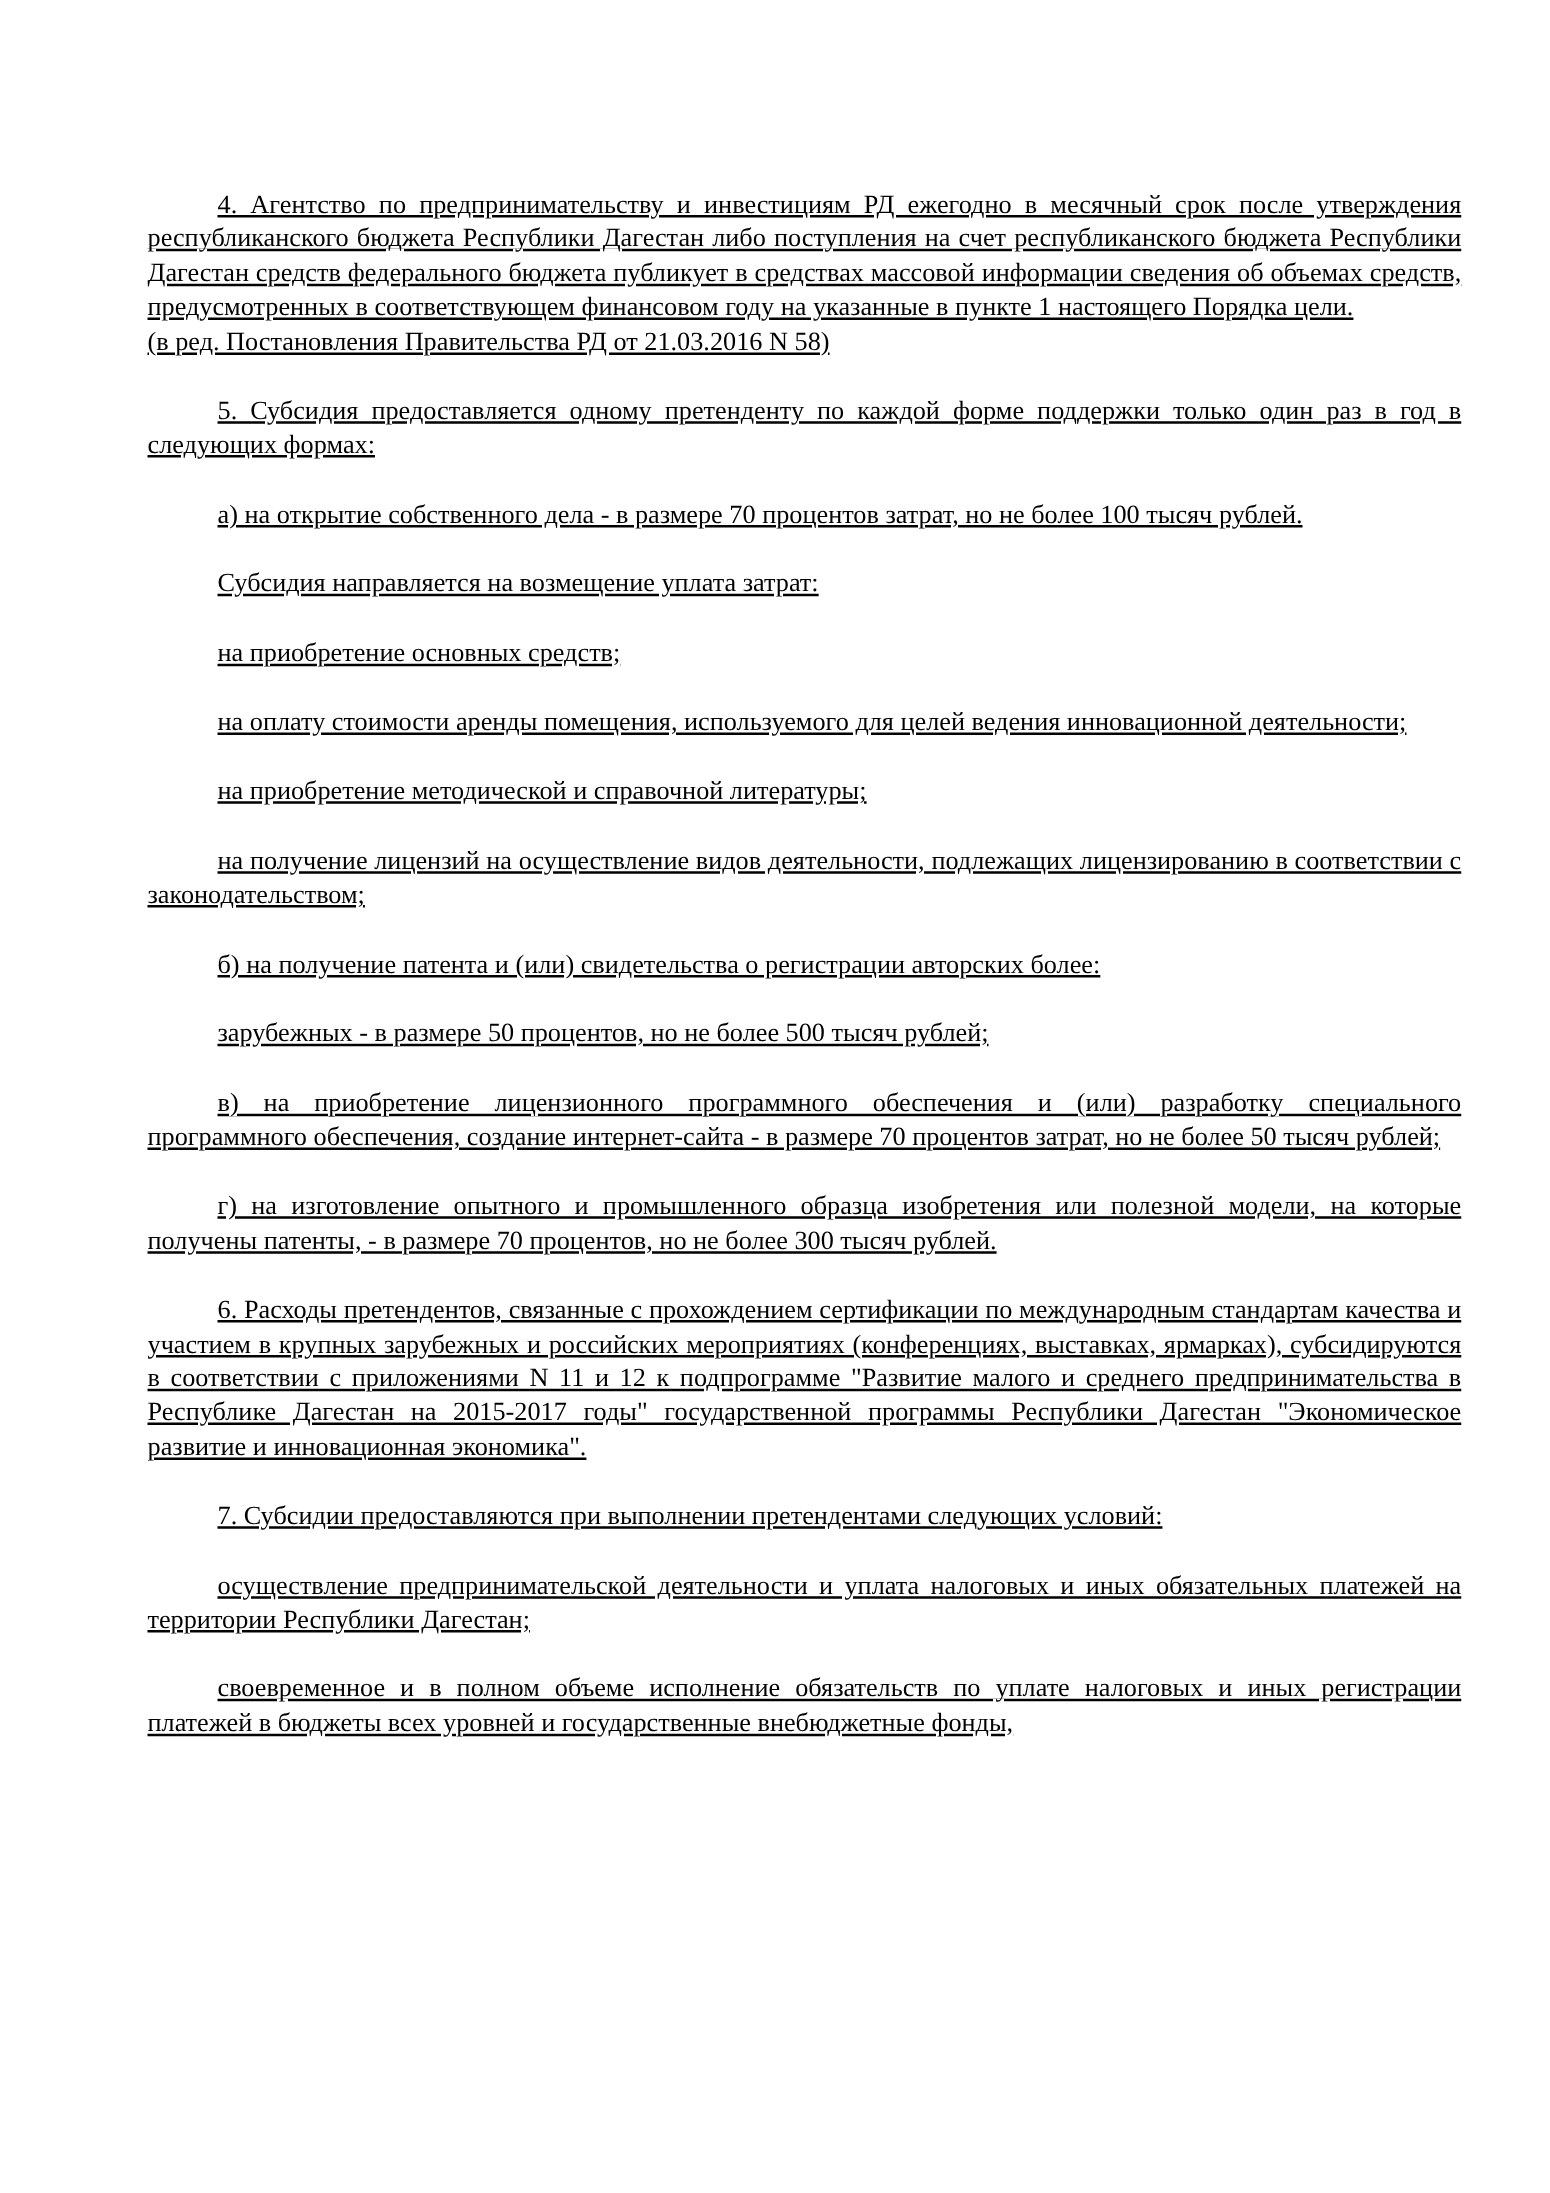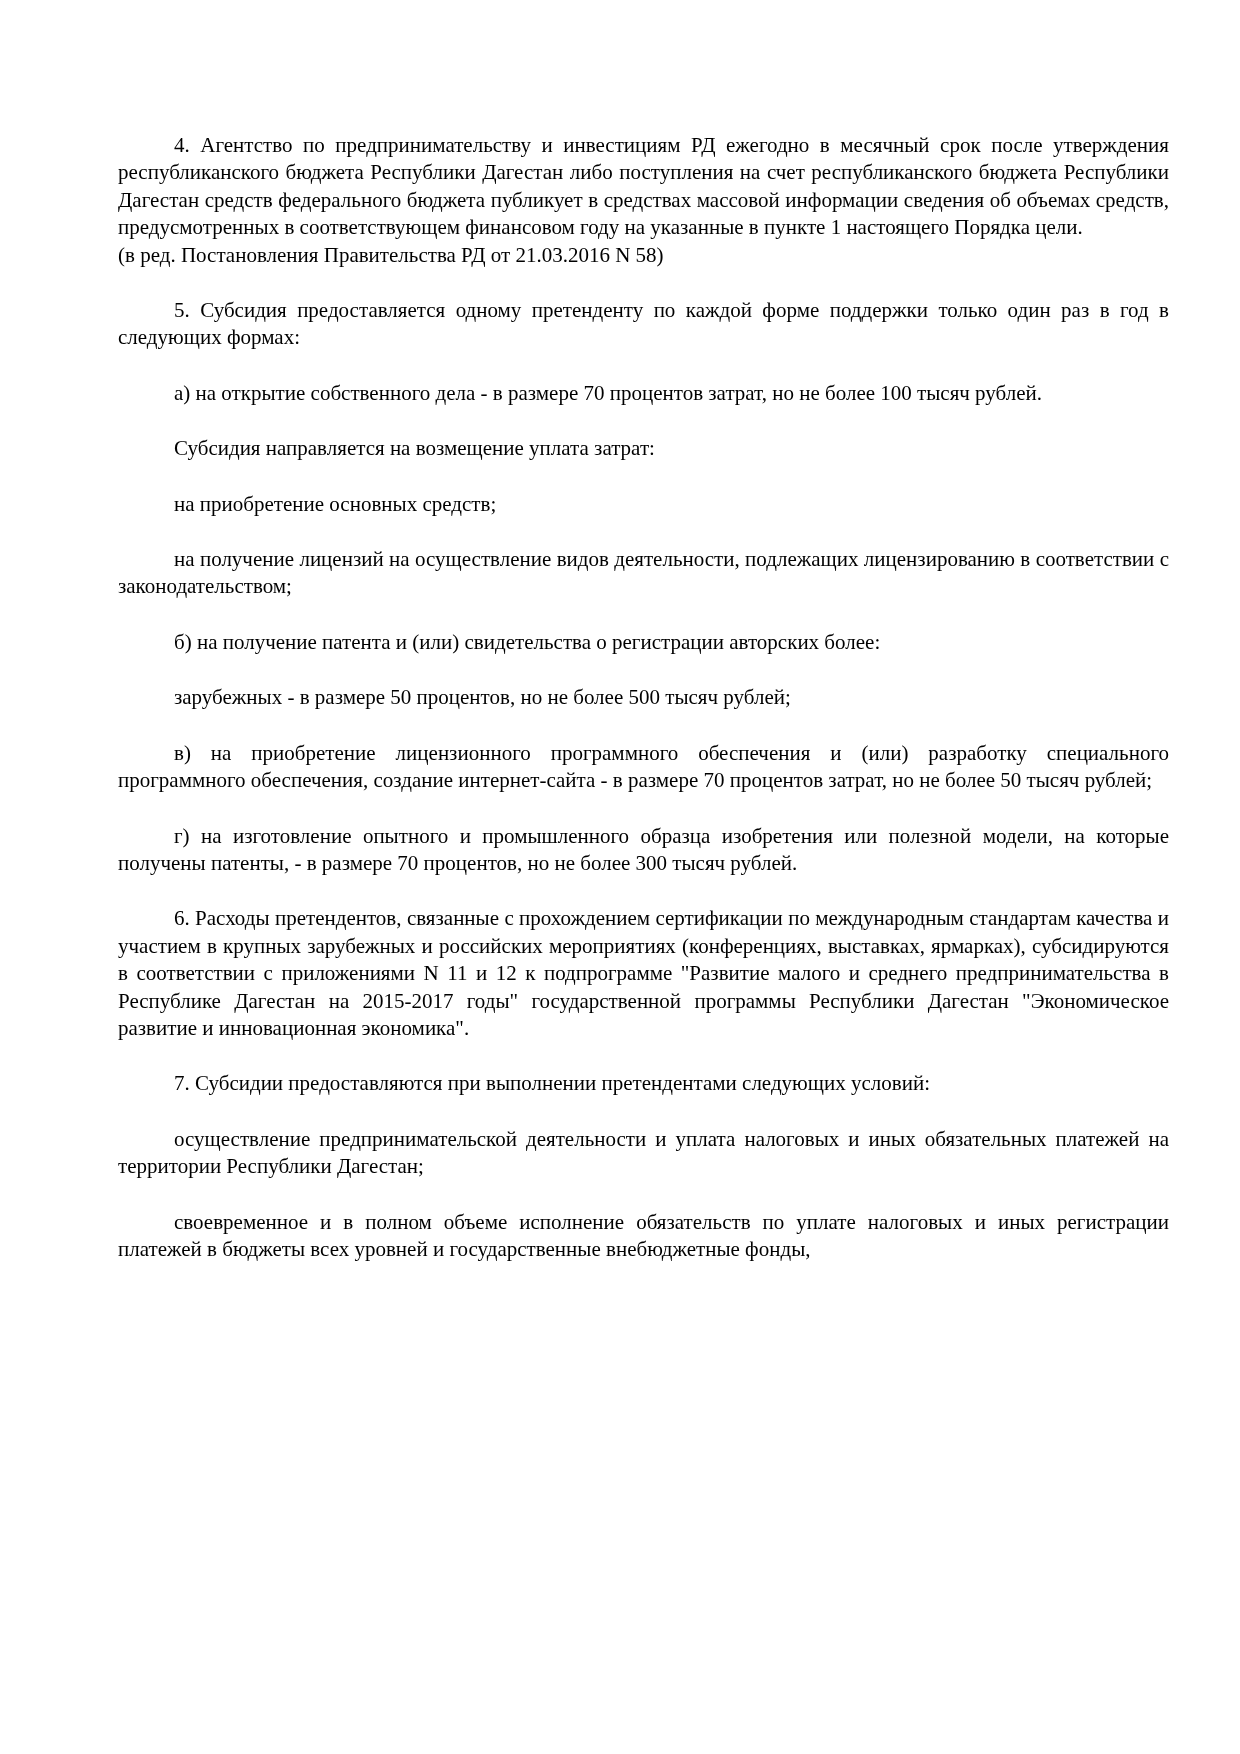--- a/index.html
+++ b/index.html
@@ -11,42 +11,45 @@
       width: 1240px;
       height: 1754px;
       position: relative;
       overflow: hidden;
       font-family: "Liberation Serif", "DejaVu Serif", serif;
       color: #000000;
     }
     .page {
       position: absolute;
       left: 118px;
-      top: 132px;
+      top: 150px;
       width: 1051px;
+      text-decoration: underline;
     }
     .p {
       font-size: 21px;
       line-height: 27.4px;
       text-align: justify;
       margin: 0 0 28px 0;
       text-indent: 56px;
     }
     .p.tight { margin-bottom: 0; }
   </style>
 </head>
 <body>
 
 <div class="page">
   <p class="p tight" style="margin-bottom:0;">4. Агентство по предпринимательству и инвестициям РД ежегодно в месячный срок после утверждения республиканского бюджета Республики Дагестан либо поступления на счет республиканского бюджета Республики Дагестан средств федерального бюджета публикует в средствах массовой информации сведения об объемах средств, предусмотренных в соответствующем финансовом году на указанные в пункте 1 настоящего Порядка цели.</p>
   <p class="p" style="text-indent:0;">(в ред. Постановления Правительства РД от 21.03.2016 N 58)</p>
   <p class="p">5. Субсидия предоставляется одному претенденту по каждой форме поддержки только один раз в год в следующих формах:</p>
   <p class="p">а) на открытие собственного дела - в размере 70 процентов затрат, но не более 100 тысяч рублей.</p>
   <p class="p">Субсидия направляется на возмещение уплата затрат:</p>
   <p class="p">на приобретение основных средств;</p>
+  <p class="p">на оплату стоимости аренды помещения, используемого для целей ведения инновационной деятельности;</p>
+  <p class="p">на приобретение методической и справочной литературы;</p>
   <p class="p">на получение лицензий на осуществление видов деятельности, подлежащих лицензированию в соответствии с законодательством;</p>
   <p class="p">б) на получение патента и (или) свидетельства о регистрации авторских более:</p>
   <p class="p">зарубежных - в размере 50 процентов, но не более 500 тысяч рублей;</p>
   <p class="p">в) на приобретение лицензионного программного обеспечения и (или) разработку специального программного обеспечения, создание интернет-сайта - в размере 70 процентов затрат, но не более 50 тысяч рублей;</p>
   <p class="p">г) на изготовление опытного и промышленного образца изобретения или полезной модели, на которые получены патенты, - в размере 70 процентов, но не более 300 тысяч рублей.</p>
   <p class="p">6. Расходы претендентов, связанные с прохождением сертификации по международным стандартам качества и участием в крупных зарубежных и российских мероприятиях (конференциях, выставках, ярмарках), субсидируются в соответствии с приложениями N 11 и 12 к подпрограмме "Развитие малого и среднего предпринимательства в Республике Дагестан на 2015-2017 годы" государственной программы Республики Дагестан "Экономическое развитие и инновационная экономика".</p>
   <p class="p">7. Субсидии предоставляются при выполнении претендентами следующих условий:</p>
   <p class="p">осуществление предпринимательской деятельности и уплата налоговых и иных обязательных платежей на территории Республики Дагестан;</p>
   <p class="p">своевременное и в полном объеме исполнение обязательств по уплате налоговых и иных регистрации платежей в бюджеты всех уровней и государственные внебюджетные фонды,</p>
 </div>

